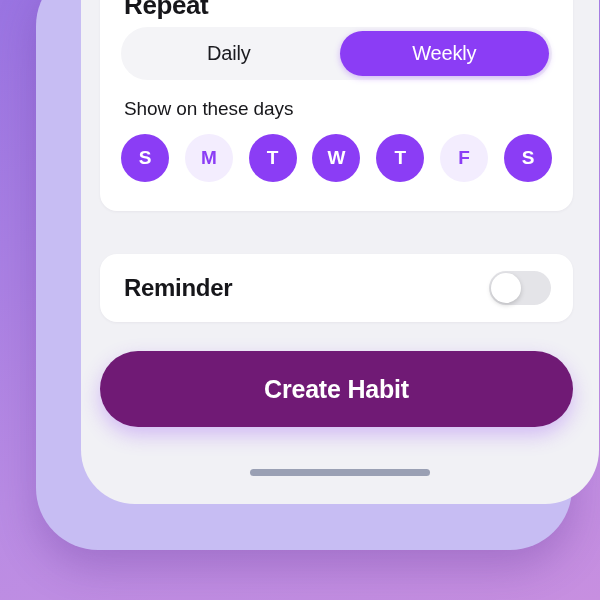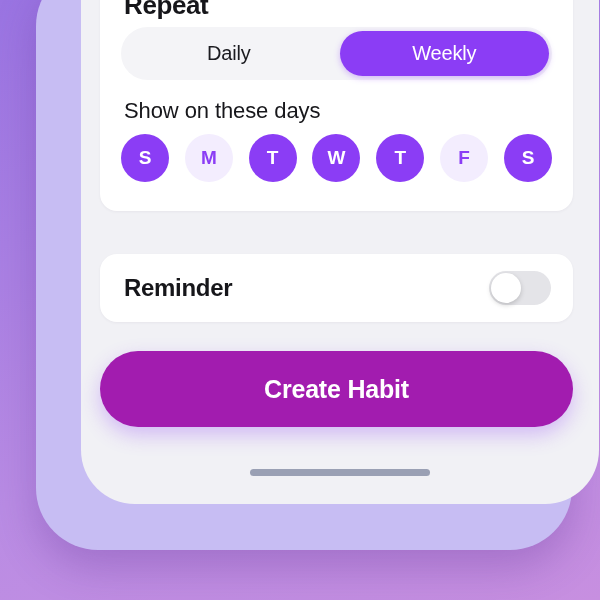--- a/index.html
+++ b/index.html
@@ -78,21 +78,21 @@
   }
   .segment.active{
     background:#8b3df5;
     color:#ffffff;
     box-shadow:0 2px 6px rgba(139,61,245,.35);
   }
 
   
   #days-label{
     position:absolute; left:24px; top:126px;
-    font-size:22px; font-weight:normal;
+    font-size:19px; font-weight:normal;
     color:#17171b; letter-spacing:-.1px;
   }
   #days-row{
     position:absolute; left:21px; top:162px;
     width:431px;
     display:flex; justify-content:space-between; align-items:center;
   }
   .day-chip{
     width:48px; height:48px;
     border-radius:50%;
@@ -127,21 +127,21 @@
     background:#ffffff;
     box-shadow:0 2px 5px rgba(0,0,0,.18);
     transition:left .15s;
   }
 
   
   #create-habit-button{
     position:absolute;
     left:19px; top:415px;
     width:473px; height:76px;
-    background:#a21caf;
+    background:#701a75;
     border:none;
     border-radius:38px;
     color:#ffffff;
     font-family:"Liberation Sans", sans-serif;
     font-size:25px; font-weight:bold;
     letter-spacing:-.2px;
     cursor:pointer;
     box-shadow:0 8px 20px rgba(139,61,245,.30);
   }
 

